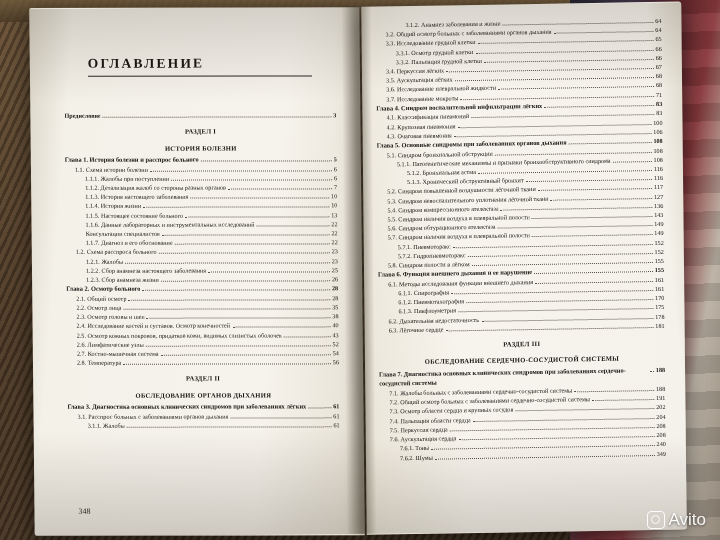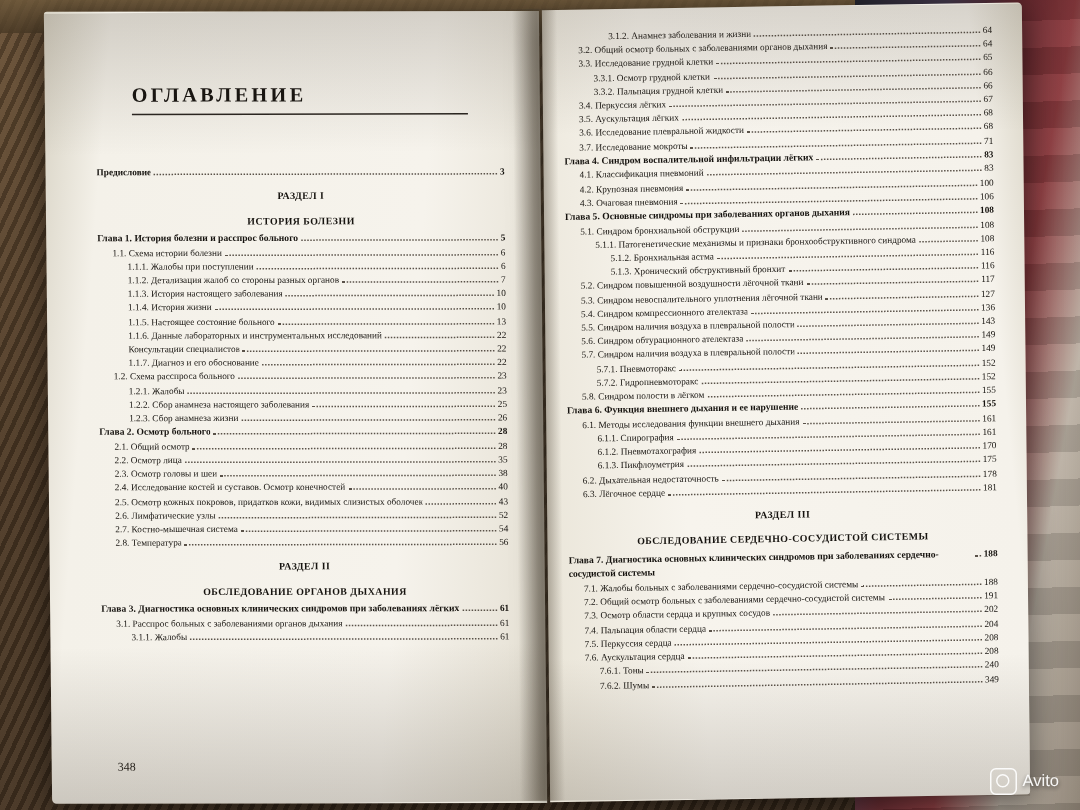--- a/index.html
+++ b/index.html
@@ -163,21 +163,21 @@
   
   .watermark {
     position: absolute;
     right: 14px;
     bottom: 10px;
     display: flex;
     align-items: center;
     gap: 4px;
     color: #ffffff;
     font-family: "Liberation Sans", sans-serif;
-    font-size: 11px;
+    font-size: 17px;
     opacity: .92;
     text-shadow: 0 1px 3px rgba(0,0,0,.6);
     z-index: 20;
     padding-left: 36px;
   }
   .wm-logo {
     width: 16px; height: 16px;
     border: 1.6px solid #fff;
     border-radius: 4px;
     position: relative;

